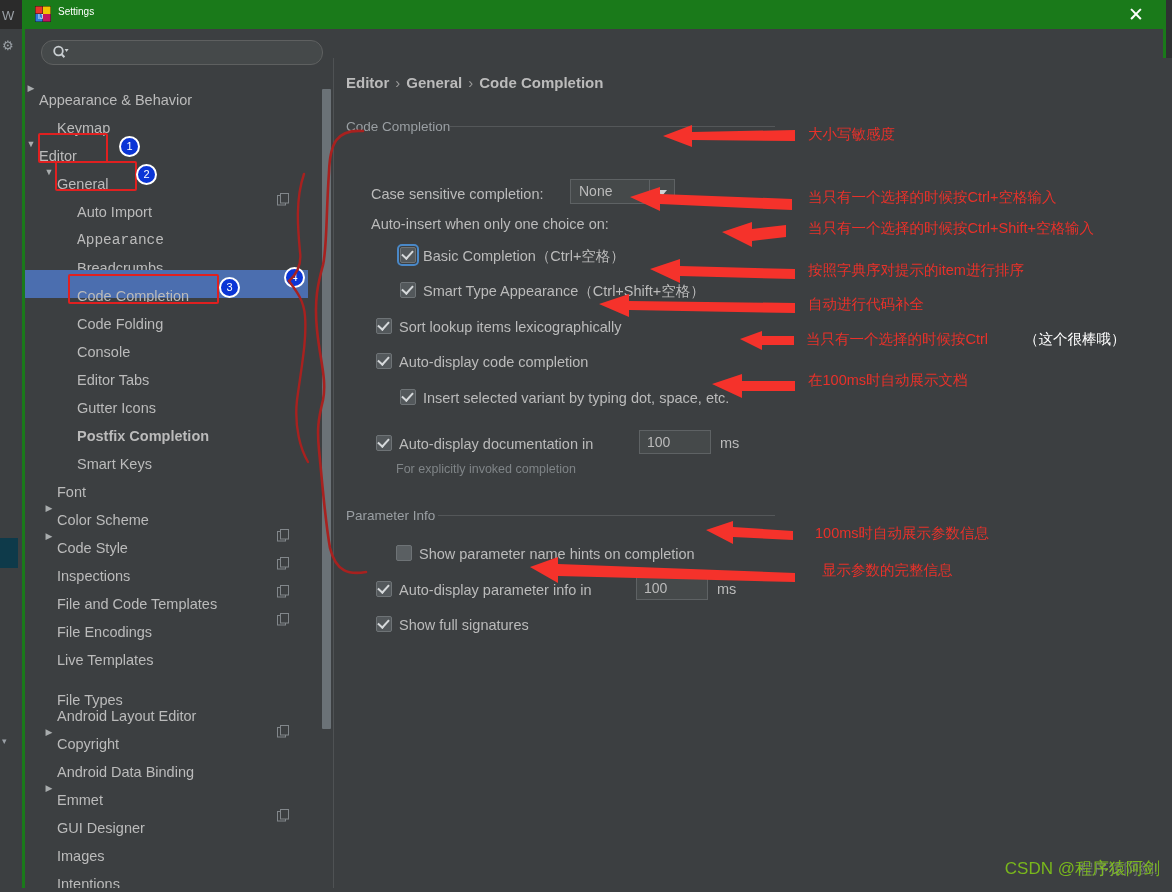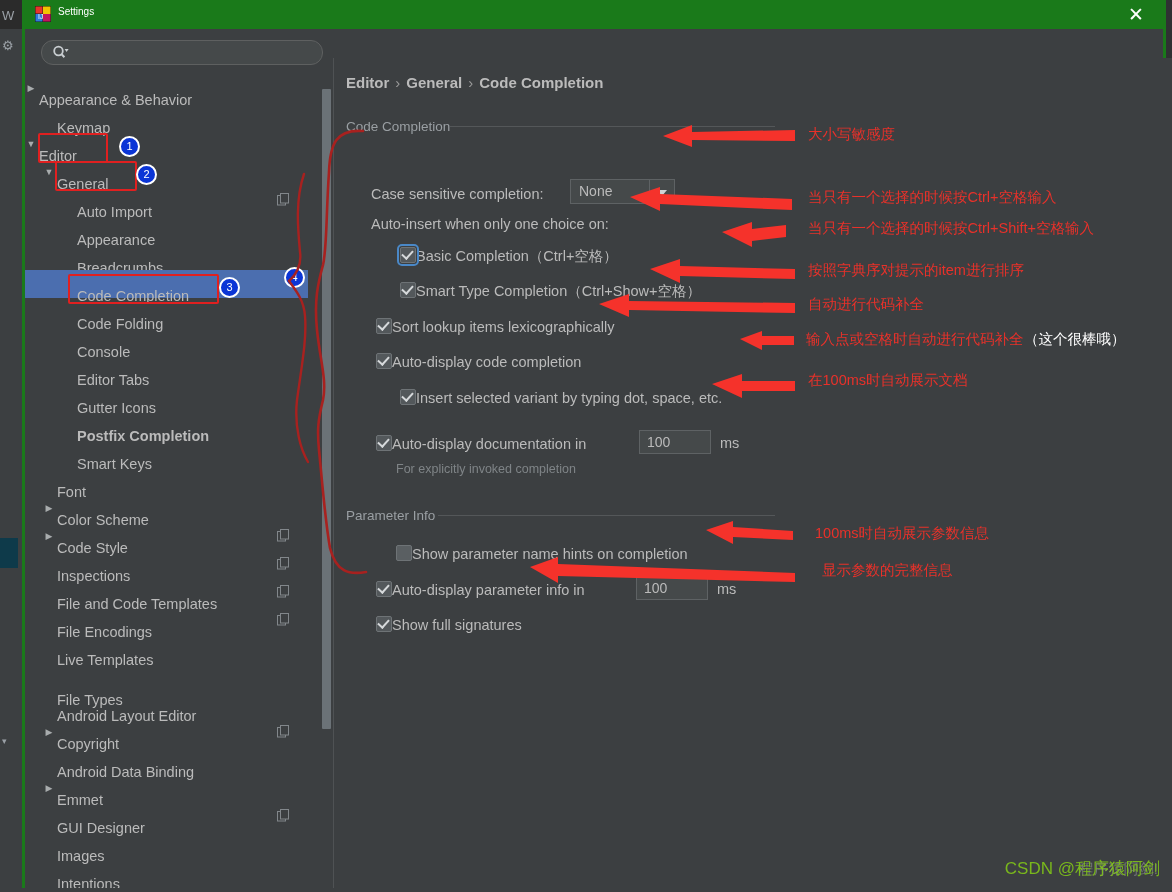--- a/index.html
+++ b/index.html
@@ -52,21 +52,21 @@
   .breadcrumb .sep{color:#9a9a9a;font-weight:normal;padding:0 6px;}
 
   .group-title{position:absolute;font-size:13.5px;color:#9a9fa3;}
   .group-rule{position:absolute;height:1px;background:#545759;}
 
   .row{position:absolute;font-size:14.5px;color:#bbbbbb;white-space:nowrap;}
   .cb{display:inline-block;width:14px;height:14px;border:1px solid #6e7376;background:#53585b;border-radius:2px;vertical-align:-2px;position:relative;}
   .cb.checked::after{content:"";position:absolute;left:3px;top:0px;width:5px;height:9px;border:solid #d6d9db;border-width:0 2px 2px 0;transform:rotate(42deg);}
   .cb.empty{background:#5a5f62;}
   .cb.focus{outline:2px solid #4a88c7;outline-offset:1px;}
-  .cb-label{padding-left:0;}
+  .cb-label{padding-left:7px;}
 
   .combo{position:absolute;width:105px;height:25px;background:#45494a;border:1px solid #5e6264;box-sizing:border-box;}
   .combo .val{position:absolute;left:8px;top:3px;font-size:14px;color:#bbbbbb;}
   .combo .btn{position:absolute;right:0;top:0;width:24px;height:23px;border-left:1px solid #5e6264;background:#45494a;}
   .combo .btn::after{content:"";position:absolute;left:7px;top:10px;border-left:5px solid transparent;border-right:5px solid transparent;border-top:6px solid #cfd3d5;}
 
   .numfield{position:absolute;width:72px;height:24px;background:#45494a;border:1px solid #5e6264;box-sizing:border-box;color:#bbbbbb;font-size:14px;padding-left:7px;line-height:22px;}
   .hint{position:absolute;font-size:12.5px;color:#7f8487;}
 
   
@@ -135,21 +135,21 @@
           <span class="lbl" style="left: 32px;">General</span>
         </div>
         <div class="tree-item">
           <span class="lbl" style="left: 52px;">Auto Import</span>
           <svg class="copyico" viewBox="0 0 13 13">
             <rect x="0.5" y="2.5" width="8" height="9.5" fill="none" stroke="#9aa0a4"></rect>
             <rect x="3.5" y="0.5" width="8" height="9.5" fill="#3c3f41" stroke="#9aa0a4"></rect>
           </svg>
         </div>
         <div class="tree-item">
-          <span class="lbl" style="left: 52px;">Appearance</span>
+          <span class="lbl" style="left: 52px; font-family: Liberation Mono, monospace;">Appearance</span>
         </div>
         <div class="tree-item">
           <span class="lbl" style="left: 52px;">Breadcrumbs</span>
         </div>
         <div class="tree-item sel">
           <span class="lbl" style="left: 52px;">Code Completion</span>
         </div>
         <div class="tree-item">
           <span class="lbl" style="left: 52px;">Code Folding</span>
         </div>
@@ -261,21 +261,21 @@
         <span class="btn"></span>
       </div>
 
       <div class="row" style="left:37px;top:158px;">Auto-insert when only one choice on:</div>
 
       <div class="row" style="left:66px;top:189px;">
         <span class="cb checked focus"></span><span class="cb-label">Basic Completion（Ctrl+空格）</span>
       </div>
 
       <div class="row" style="left:66px;top:224px;">
-        <span class="cb checked"></span><span class="cb-label">Smart Type Completion（Ctrl+Show+空格）</span>
+        <span class="cb checked"></span><span class="cb-label">Smart Type Appearance（Ctrl+Shift+空格）</span>
       </div>
 
       <div class="row" style="left:42px;top:260px;">
         <span class="cb checked"></span><span class="cb-label">Sort lookup items lexicographically</span>
       </div>
 
       <div class="row" style="left:42px;top:295px;">
         <span class="cb checked"></span><span class="cb-label">Auto-display code completion</span>
       </div>
 
@@ -316,21 +316,21 @@
   <div class="badge" style="left:119px;top:136px;">1</div>
   <div class="badge" style="left:136px;top:164px;">2</div>
   <div class="badge" style="left:219px;top:277px;">3</div>
   <div class="badge" style="left:284px;top:267px;">4</div>
 
   <div class="ann" style="left:808px;top:125px;font-family:Liberation Serif, serif;">大小写敏感度</div>
   <div class="ann" style="left:808px;top:188px;">当只有一个选择的时候按Ctrl+空格输入</div>
   <div class="ann" style="left:808px;top:219px;">当只有一个选择的时候按Ctrl+Shift+空格输入</div>
   <div class="ann" style="left:808px;top:261px;">按照字典序对提示的item进行排序</div>
   <div class="ann" style="left:808px;top:295px;">自动进行代码补全</div>
-  <div class="ann" style="left:806px;top:330px;">输入点或空格时自动进行代码补全</div>
+  <div class="ann" style="left:806px;top:330px;">当只有一个选择的时候按Ctrl</div>
   <div class="ann w" style="left:1024px;top:330px;">（这个很棒哦）</div>
   <div class="ann" style="left:808px;top:371px;">在100ms时自动展示文档</div>
   <div class="ann" style="left:815px;top:524px;">100ms时自动展示参数信息</div>
   <div class="ann" style="left:822px;top:561px;">显示参数的完整信息</div>
 
   <svg class="overlay">
     <g fill="#f5322b" stroke="none">
 
       <polygon points="663,136 692,125 692,132 795,130 795,141 692,140 692,147"></polygon>
 

